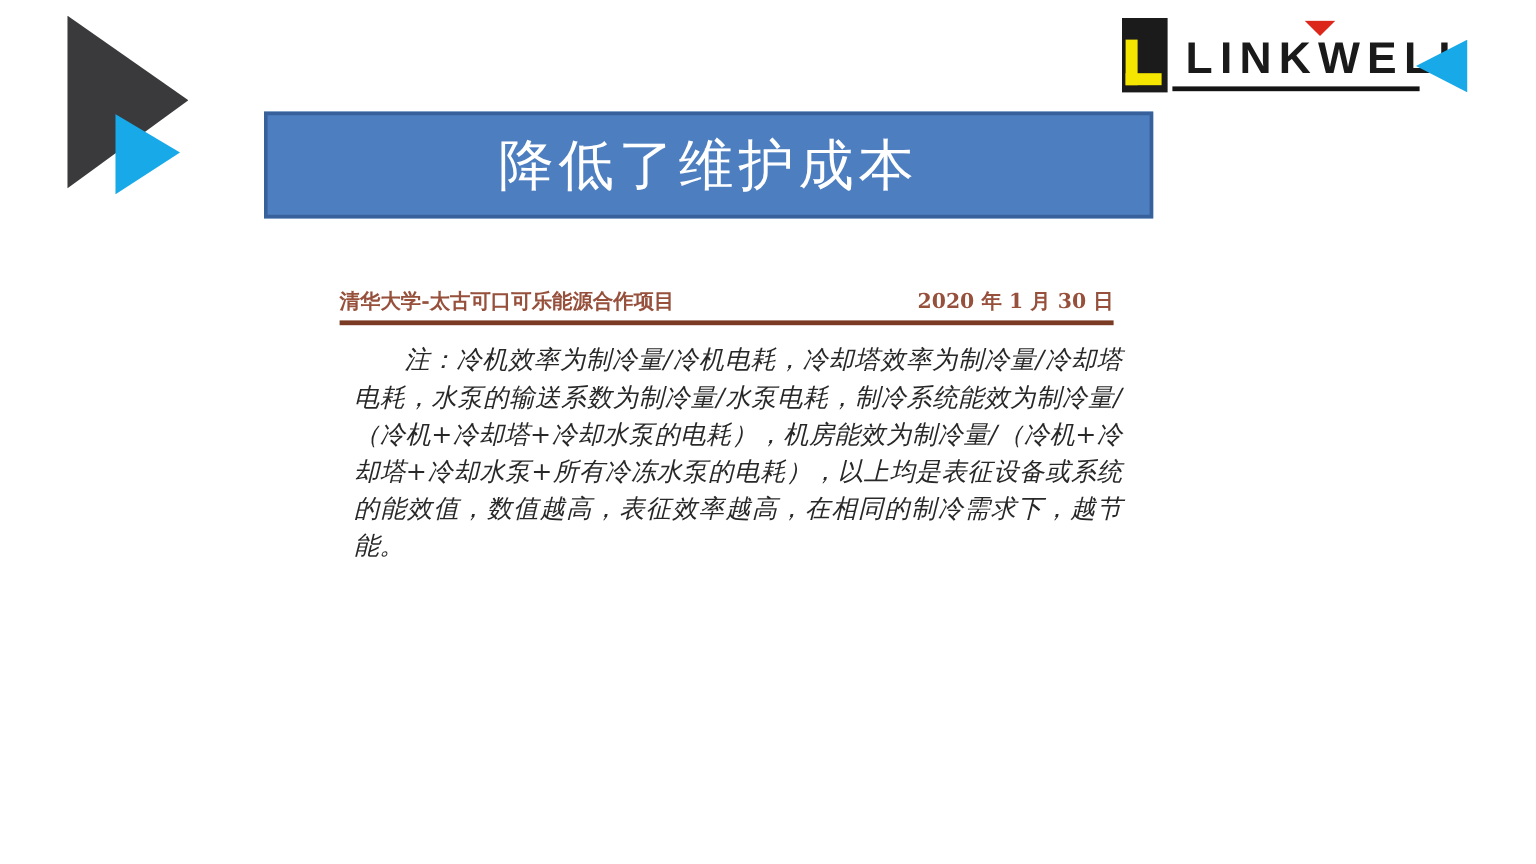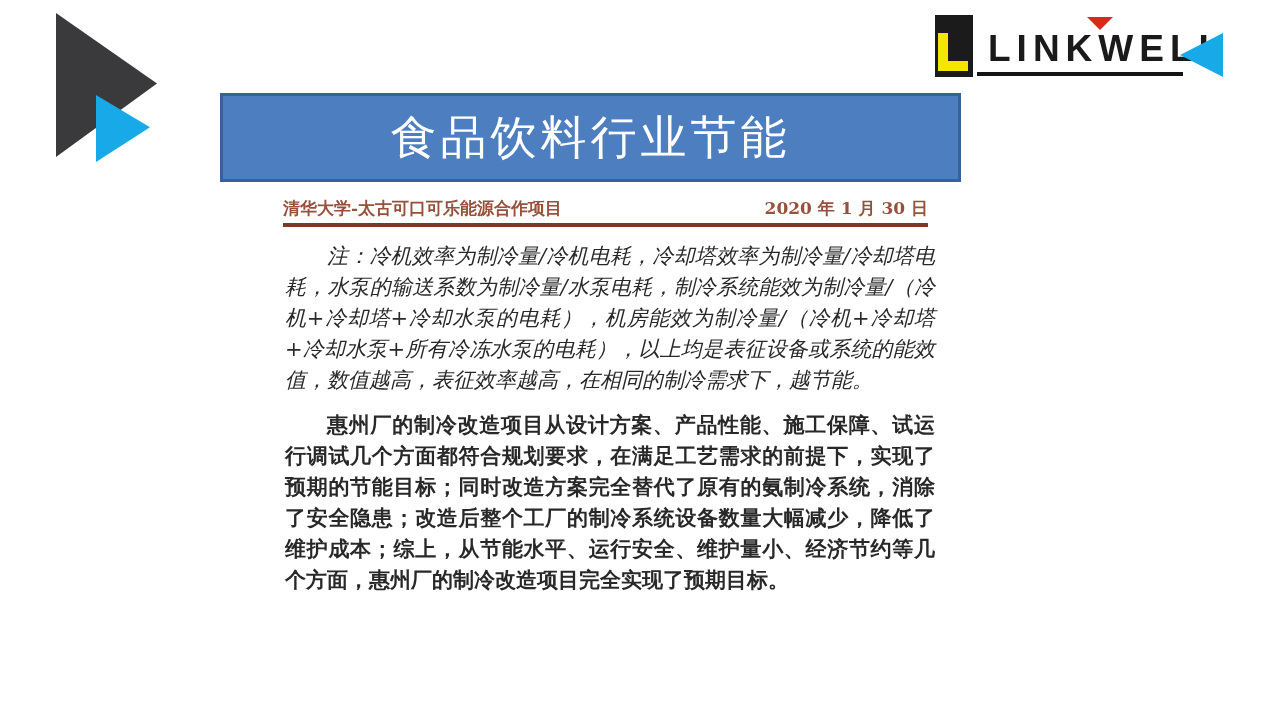--- a/index.html
+++ b/index.html
@@ -77,34 +77,34 @@
     white-space: nowrap;
   }
 
   
   .doc { position: absolute; left: 283px; top: 196px; width: 652px; }
   .doc-header {
     display: flex; justify-content: space-between; align-items: baseline;
     width: 645px;
     color: var(--header_text, #96503c);
     font-family: "DejaVu Serif", "Liberation Serif", serif;
-    font-weight: 700; font-size: 17px; line-height: 24px;
+    font-weight: 700; font-size: 17px; line-height: 24px; margin-top: 44px;
   }
   .doc-rule {
     width: 645px; height: 4px; margin-top: 3px;
     background: var(--header_rule, #7a3a24);
   }
   .doc-body {
     margin-top: 14px;
     color: var(--body_text, #282828);
     font-family: "DejaVu Serif", "Liberation Serif", serif;
     font-size: 21px; line-height: 31px;
     text-align: justify;
   }
-  .para { margin: 0 0 13px 2px; text-indent: 2em; }
+  .para { margin: 0 0 13px 12px; text-indent: 2em; }
   .para.kai { font-style: italic; font-weight: 400; }
   .para.song { font-style: normal; font-weight: 600; }
 </style>
 </head>
 <body>
 
 <div class="slide">
 
   <div class="tri tri-dark"></div>
   <div class="tri tri-blue"></div>
@@ -113,28 +113,27 @@
     <div class="logo-box">
       <div class="logo-l"></div>
     </div>
     <div class="logo-redtri"></div>
     <div class="logo-text">LINKWELL</div>
     <div class="logo-underline"></div>
     <div class="logo-bluetri"></div>
   </div>
 
   <div class="banner">
-    <span class="banner-title">食品饮料行业节能</span>
+    <span class="banner-title">降低了维护成本</span>
   </div>
 
   <div class="doc">
     <div class="doc-header">
       <span class="doc-h-left">清华大学-太古可口可乐能源合作项目</span>
       <span class="doc-h-right">2020 年 1 月 30 日</span>
     </div>
     <div class="doc-rule"></div>
     <div class="doc-body">
       <p class="para kai">注：冷机效率为制冷量/冷机电耗，冷却塔效率为制冷量/冷却塔电耗，水泵的输送系数为制冷量/水泵电耗，制冷系统能效为制冷量/（冷机+冷却塔+冷却水泵的电耗），机房能效为制冷量/（冷机+冷却塔+冷却水泵+所有冷冻水泵的电耗），以上均是表征设备或系统的能效值，数值越高，表征效率越高，在相同的制冷需求下，越节能。</p>
-      <p class="para song">惠州厂的制冷改造项目从设计方案、产品性能、施工保障、试运行调试几个方面都符合规划要求，在满足工艺需求的前提下，实现了预期的节能目标；同时改造方案完全替代了原有的氨制冷系统，消除了安全隐患；改造后整个工厂的制冷系统设备数量大幅减少，降低了维护成本；综上，从节能水平、运行安全、维护量小、经济节约等几个方面，惠州厂的制冷改造项目完全实现了预期目标。</p>
     </div>
   </div>
 
 </div>
 
 </body></html>

